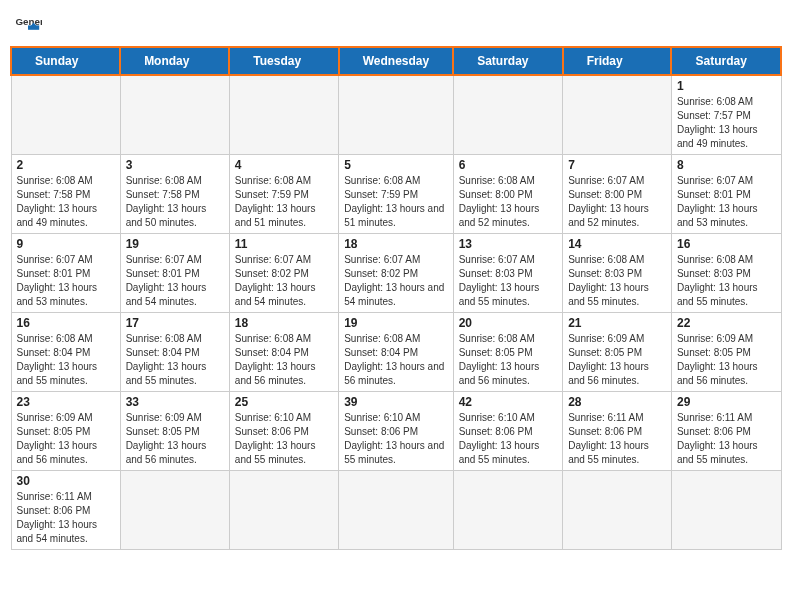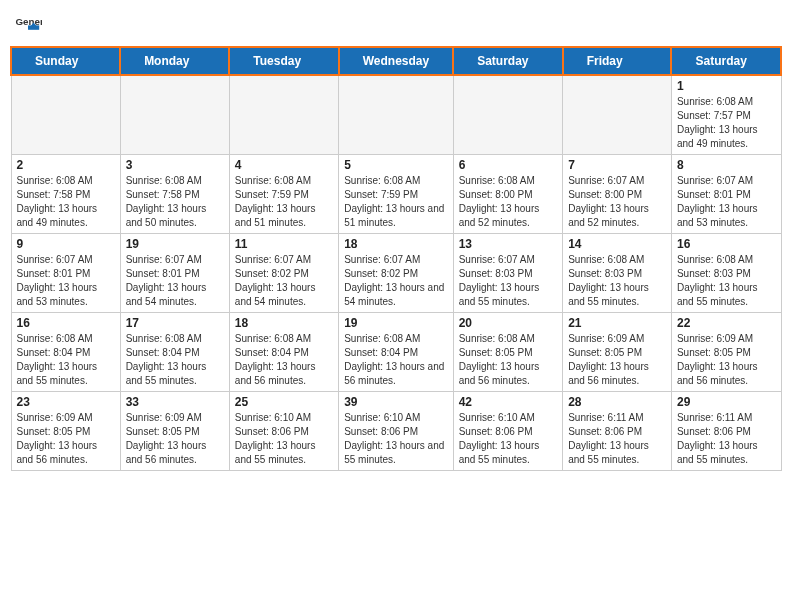--- a/index.html
+++ b/index.html
@@ -244,14 +244,26 @@
         </td>
         <td>
           <div class="day-number">28</div>
           <div class="day-info">Sunrise: 6:11 AM<br>Sunset: 8:06 PM<br>Daylight: 13 hours and 55 minutes.</div>
         </td>
         <td>
           <div class="day-number">29</div>
           <div class="day-info">Sunrise: 6:11 AM<br>Sunset: 8:06 PM<br>Daylight: 13 hours and 55 minutes.</div>
         </td>
       </tr>
+      <tr>
+        <td>
+          <div class="day-number">30</div>
+          <div class="day-info">Sunrise: 6:11 AM<br>Sunset: 8:06 PM<br>Daylight: 13 hours and 54 minutes.</div>
+        </td>
+        <td class="empty"></td>
+        <td class="empty"></td>
+        <td class="empty"></td>
+        <td class="empty"></td>
+        <td class="empty"></td>
+        <td class="empty"></td>
+      </tr>
     </tbody>
 </table>
 
 </body></html>

